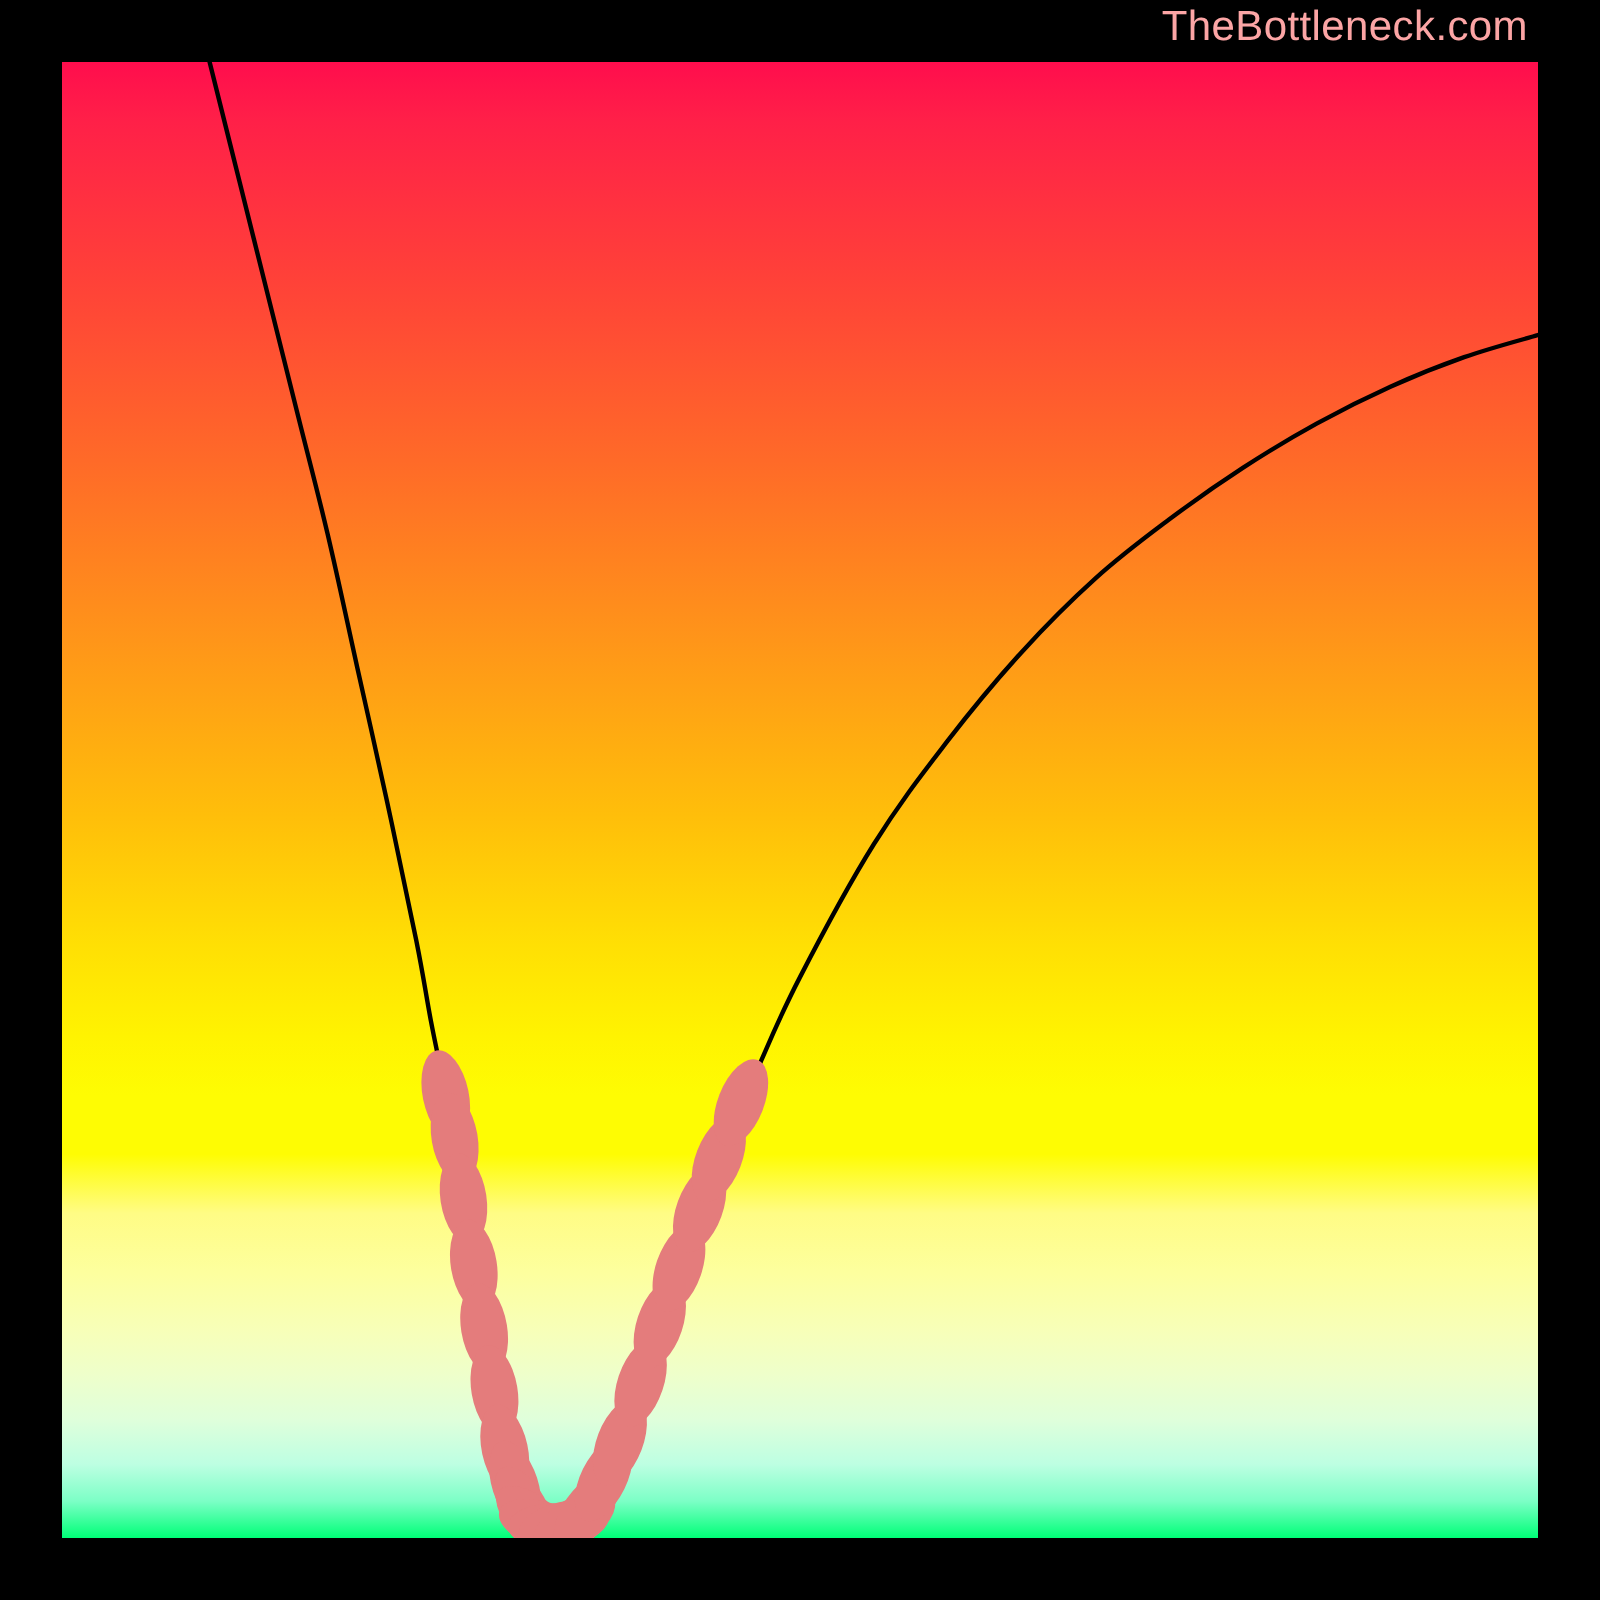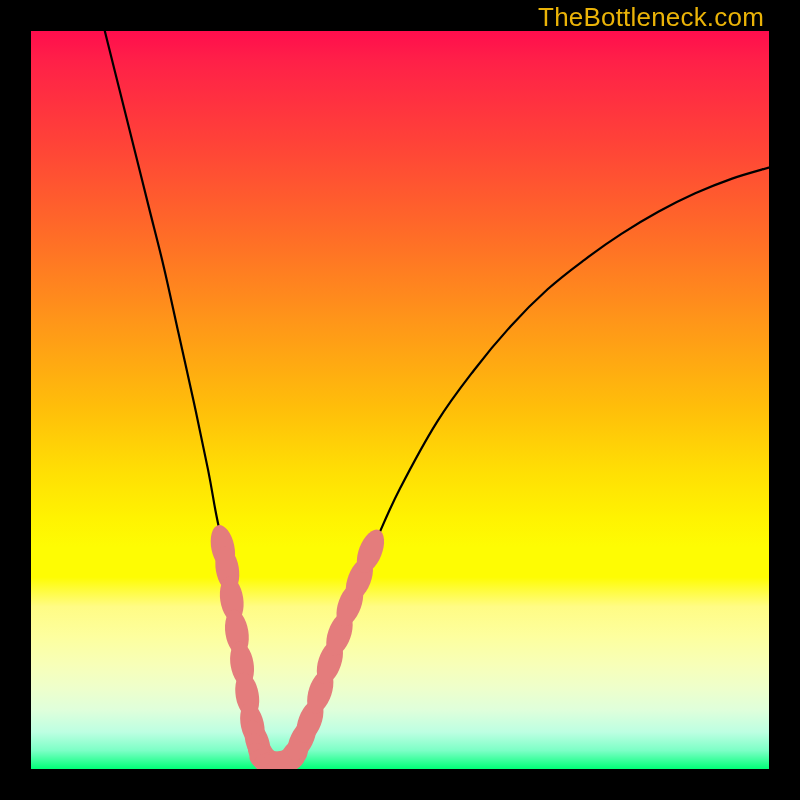--- a/index.html
+++ b/index.html
@@ -45,22 +45,22 @@
       #dfffdb 92%,
       #bdffe2 95%,
       #7cffc6 97.5%,
       #00ff77 100%
     );
   }
   .watermark {
     position: absolute;
     top: 2px;
     right: 36px;
-    color: #eab308;
-    font-size: 26px;
+    color: #fca5a5;
+    font-size: 21px;
     font-weight: 400;
     letter-spacing: 0.2px;
     user-select: none;
     pointer-events: none;
     text-align: center;
   }
   svg.curve {
     position: absolute;
     inset: 0;
     width: 100%;

